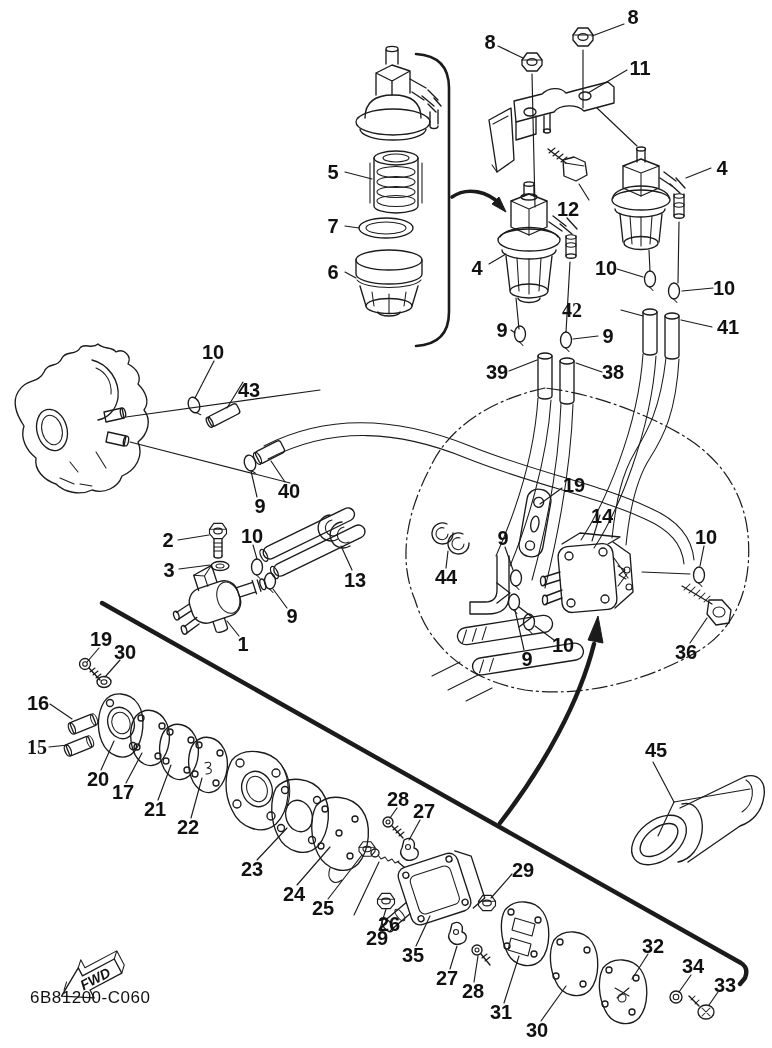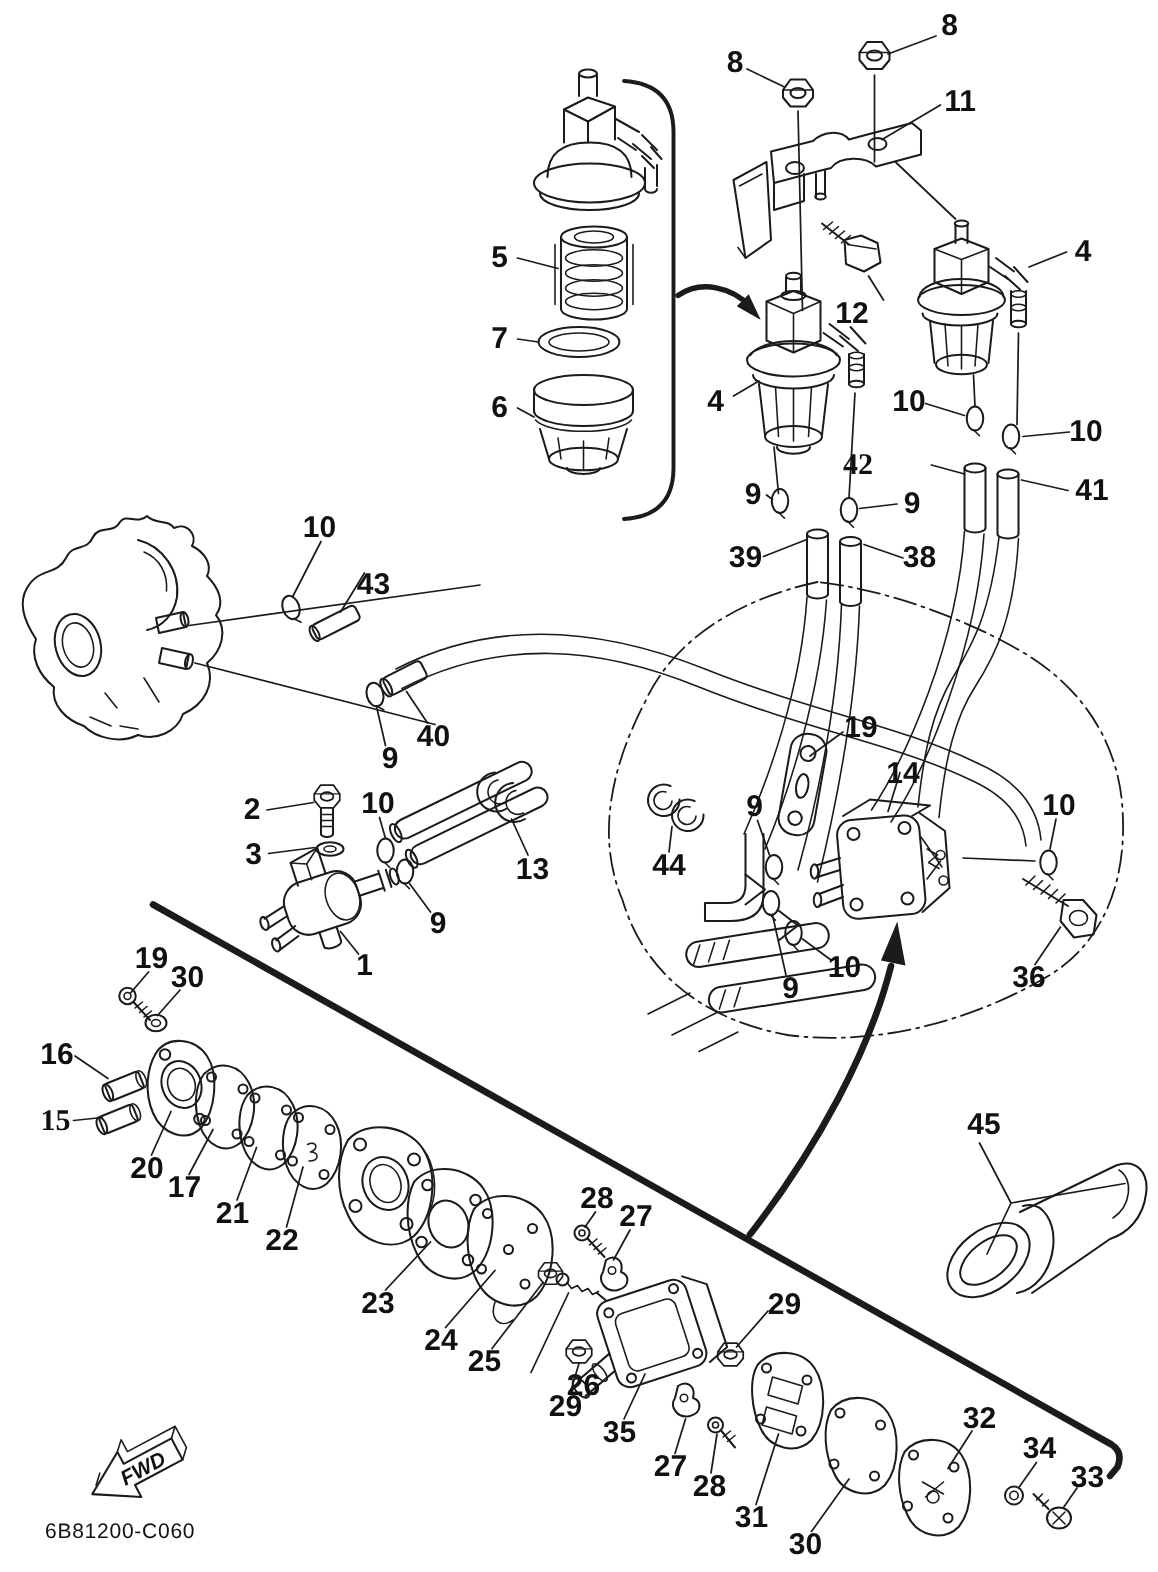--- a/index.html
+++ b/index.html
@@ -18,21 +18,21 @@
   #art .fillb{fill:#1b1b1b;stroke:#1b1b1b;}
   #art .dashdot{stroke-dasharray:15 4 2 4;stroke-width:1.2;}
   #art text{stroke:none;fill:#111;}
   #callout-layer{position:absolute;left:0;top:0;width:100%;height:100%;pointer-events:none;}
   .callout{
     position:absolute;transform:translate(-50%,-50%);
     font-size:20px;font-weight:700;color:#111;letter-spacing:0;line-height:1;
     font-family:"Liberation Sans",sans-serif;white-space:nowrap;
   }
   .part-code{
-    position:absolute;left:30px;top:1012px;font-size:14px;color:#111;
+    position:absolute;left:30px;top:988px;font-size:17px;color:#111;
     letter-spacing:0.5px;font-family:"Liberation Sans",sans-serif;
   }
 </style>
 </head>
 <body>
 
 <div class="canvas">
 
 <svg id="art" width="772" height="1048" viewBox="0 0 772 1048">
 

